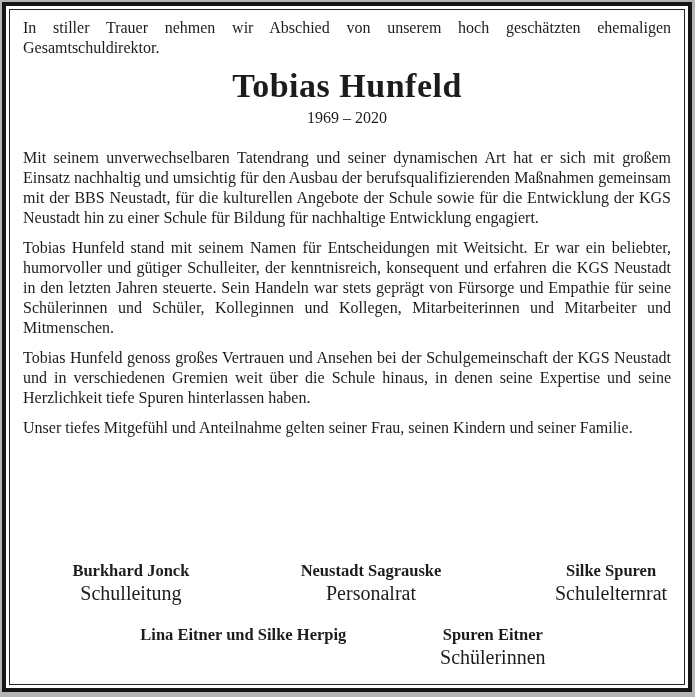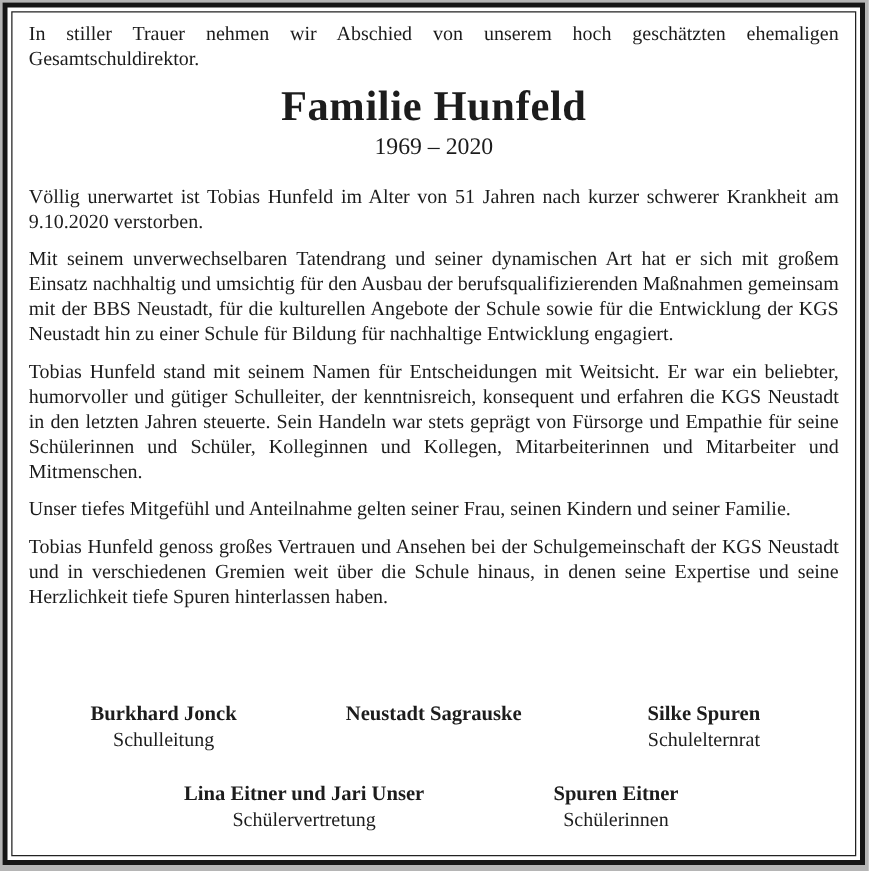--- a/index.html
+++ b/index.html
@@ -50,93 +50,93 @@
     font-size: 34px;
     line-height: 38px;
     font-weight: bold;
     letter-spacing: 0.5px;
   }
 
   .life-years {
     margin-top: 3px;
     margin-bottom: 10px;
     text-align: center;
-    font-size: 19px;
+    font-size: 16px;
     line-height: 20px;
   }
 
   .signatures {
     margin-top: auto;
     padding-bottom: 4px;
   }
 
   .sig-row-1 {
     display: grid;
     grid-template-columns: 33.3% 33.4% 33.3%;
+    gap: 24px;
   }
 
   .sig-row-2 {
     margin-top: 20px;
     display: grid;
     grid-template-columns: 13% 42% 35% 10%;
   }
   .sig-row-2 .sig-block:nth-child(1) { grid-column: 2; }
   .sig-row-2 .sig-block:nth-child(2) { grid-column: 3; }
 
   .sig-block { text-align: center; }
 
   .sig-name {
     font-weight: bold;
     font-size: 16.5px;
     line-height: 22px;
   }
 
   .sig-role {
-    font-size: 16px;
+    font-size: 20px;
     line-height: 22px;
   }
 </style>
 </head>
 <body>
 
 <div class="card">
   <div class="inner">
 
     <p class="intro">In stiller Trauer nehmen wir Abschied von unserem hoch geschätzten ehemaligen Gesamtschuldirektor.</p>
 
-    <h1 class="deceased-name">Familie Hunfeld</h1>
+    <h1 class="deceased-name">Tobias Hunfeld</h1>
 
     <div class="life-years">1969 – 2020</div>
 
-    <p class="para">Völlig unerwartet ist Tobias Hunfeld im Alter von 51 Jahren nach kurzer schwerer Krankheit am 9.10.2020 verstorben.</p>
     <p class="para">Mit seinem unverwechselbaren Tatendrang und seiner dynamischen Art hat er sich mit großem Einsatz nachhaltig und umsichtig für den Ausbau der berufsqualifizierenden Maßnahmen gemeinsam mit der BBS Neustadt, für die kulturellen Angebote der Schule sowie für die Entwicklung der KGS Neustadt hin zu einer Schule für Bildung für nachhaltige Entwicklung engagiert.</p>
     <p class="para">Tobias Hunfeld stand mit seinem Namen für Entscheidungen mit Weitsicht. Er war ein beliebter, humorvoller und gütiger Schulleiter, der kenntnisreich, konsequent und erfahren die KGS Neustadt in den letzten Jahren steuerte. Sein Handeln war stets geprägt von Fürsorge und Empathie für seine Schülerinnen und Schüler, Kolleginnen und Kollegen, Mitarbeiterinnen und Mitarbeiter und Mitmenschen.</p>
+    <p class="para">Tobias Hunfeld genoss großes Vertrauen und Ansehen bei der Schulgemeinschaft der KGS Neustadt und in verschiedenen Gremien weit über die Schule hinaus, in denen seine Expertise und seine Herzlichkeit tiefe Spuren hinterlassen haben.</p>
     <p class="para">Unser tiefes Mitgefühl und Anteilnahme gelten seiner Frau, seinen Kindern und seiner Familie.</p>
-    <p class="para">Tobias Hunfeld genoss großes Vertrauen und Ansehen bei der Schulgemeinschaft der KGS Neustadt und in verschiedenen Gremien weit über die Schule hinaus, in denen seine Expertise und seine Herzlichkeit tiefe Spuren hinterlassen haben.</p>
 
     <div class="signatures">
 
       <div class="sig-row-1">
         <div class="sig-block">
           <div class="sig-name">Burkhard Jonck</div>
           <div class="sig-role">Schulleitung</div>
         </div>
         <div class="sig-block">
           <div class="sig-name">Neustadt Sagrauske</div>
+          <div class="sig-role">Personalrat</div>
         </div>
         <div class="sig-block">
           <div class="sig-name">Silke Spuren</div>
           <div class="sig-role">Schulelternrat</div>
         </div>
       </div>
 
       <div class="sig-row-2">
         <div class="sig-block">
-          <div class="sig-name">Lina Eitner und Jari Unser</div>
-          <div class="sig-role">Schülervertretung</div>
+          <div class="sig-name">Lina Eitner und Silke Herpig</div>
         </div>
         <div class="sig-block">
           <div class="sig-name">Spuren Eitner</div>
           <div class="sig-role">Schülerinnen</div>
         </div>
       </div>
 
     </div>
 
   </div>

